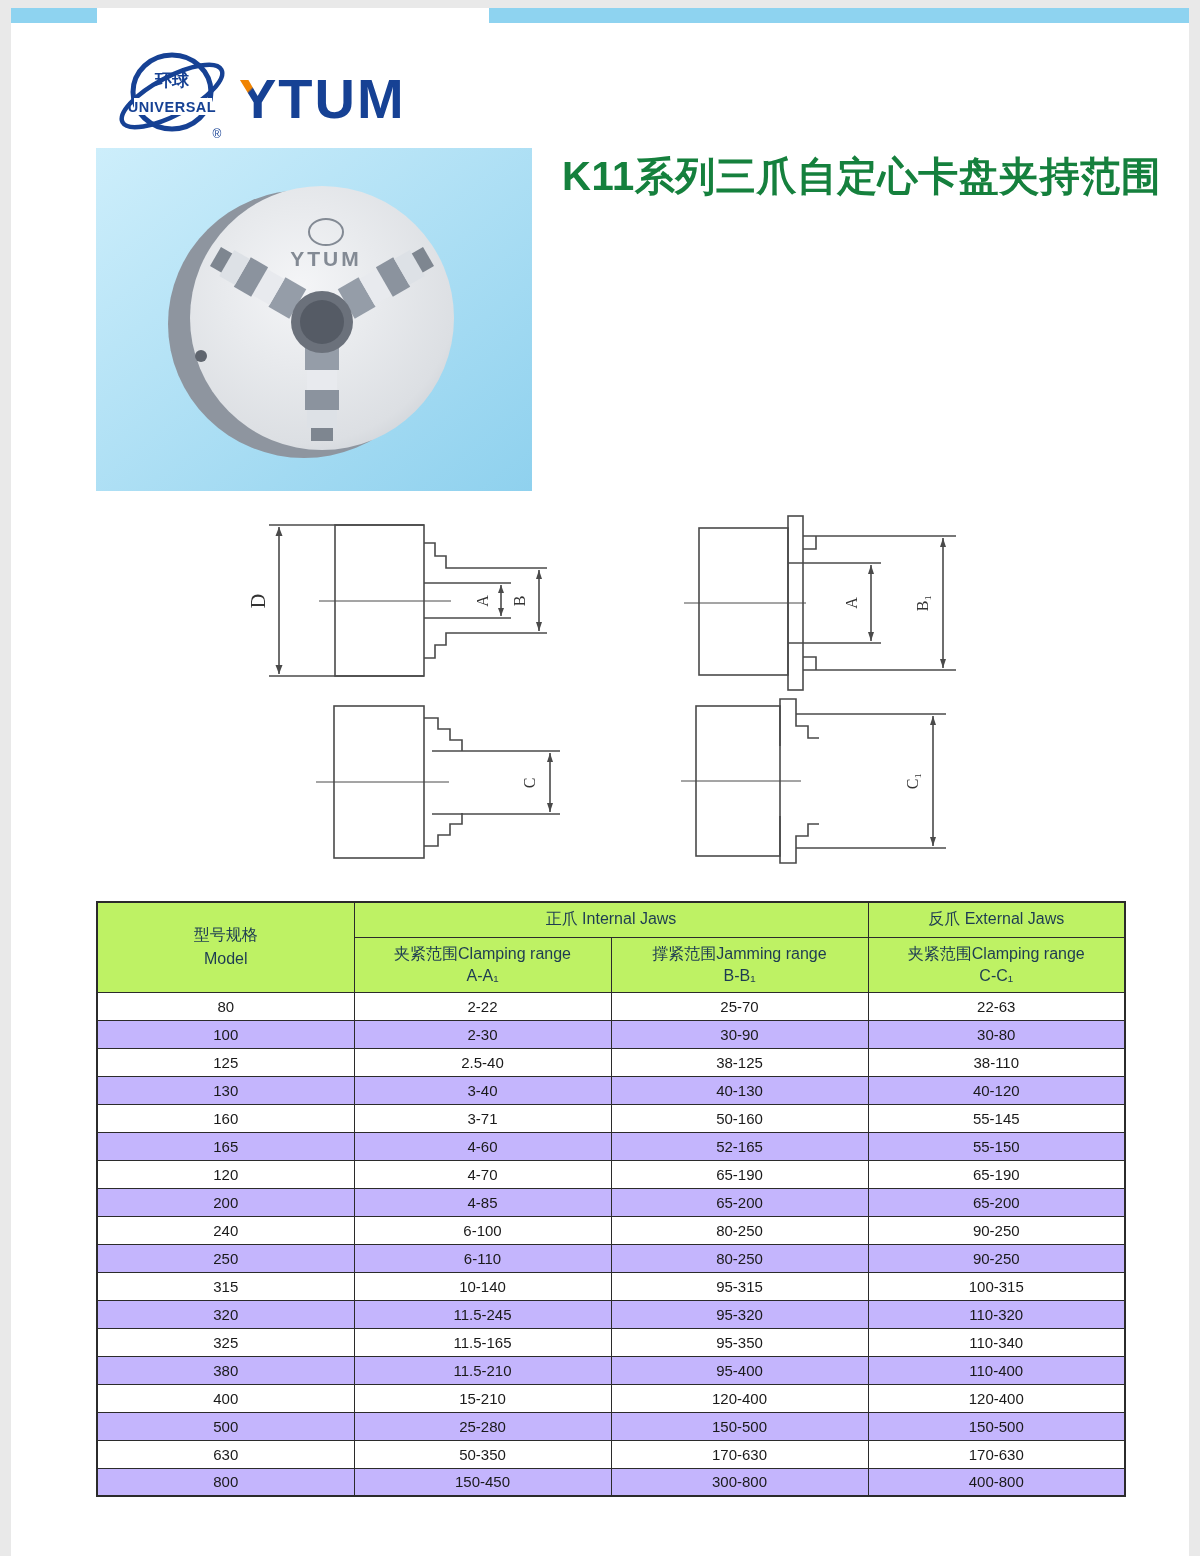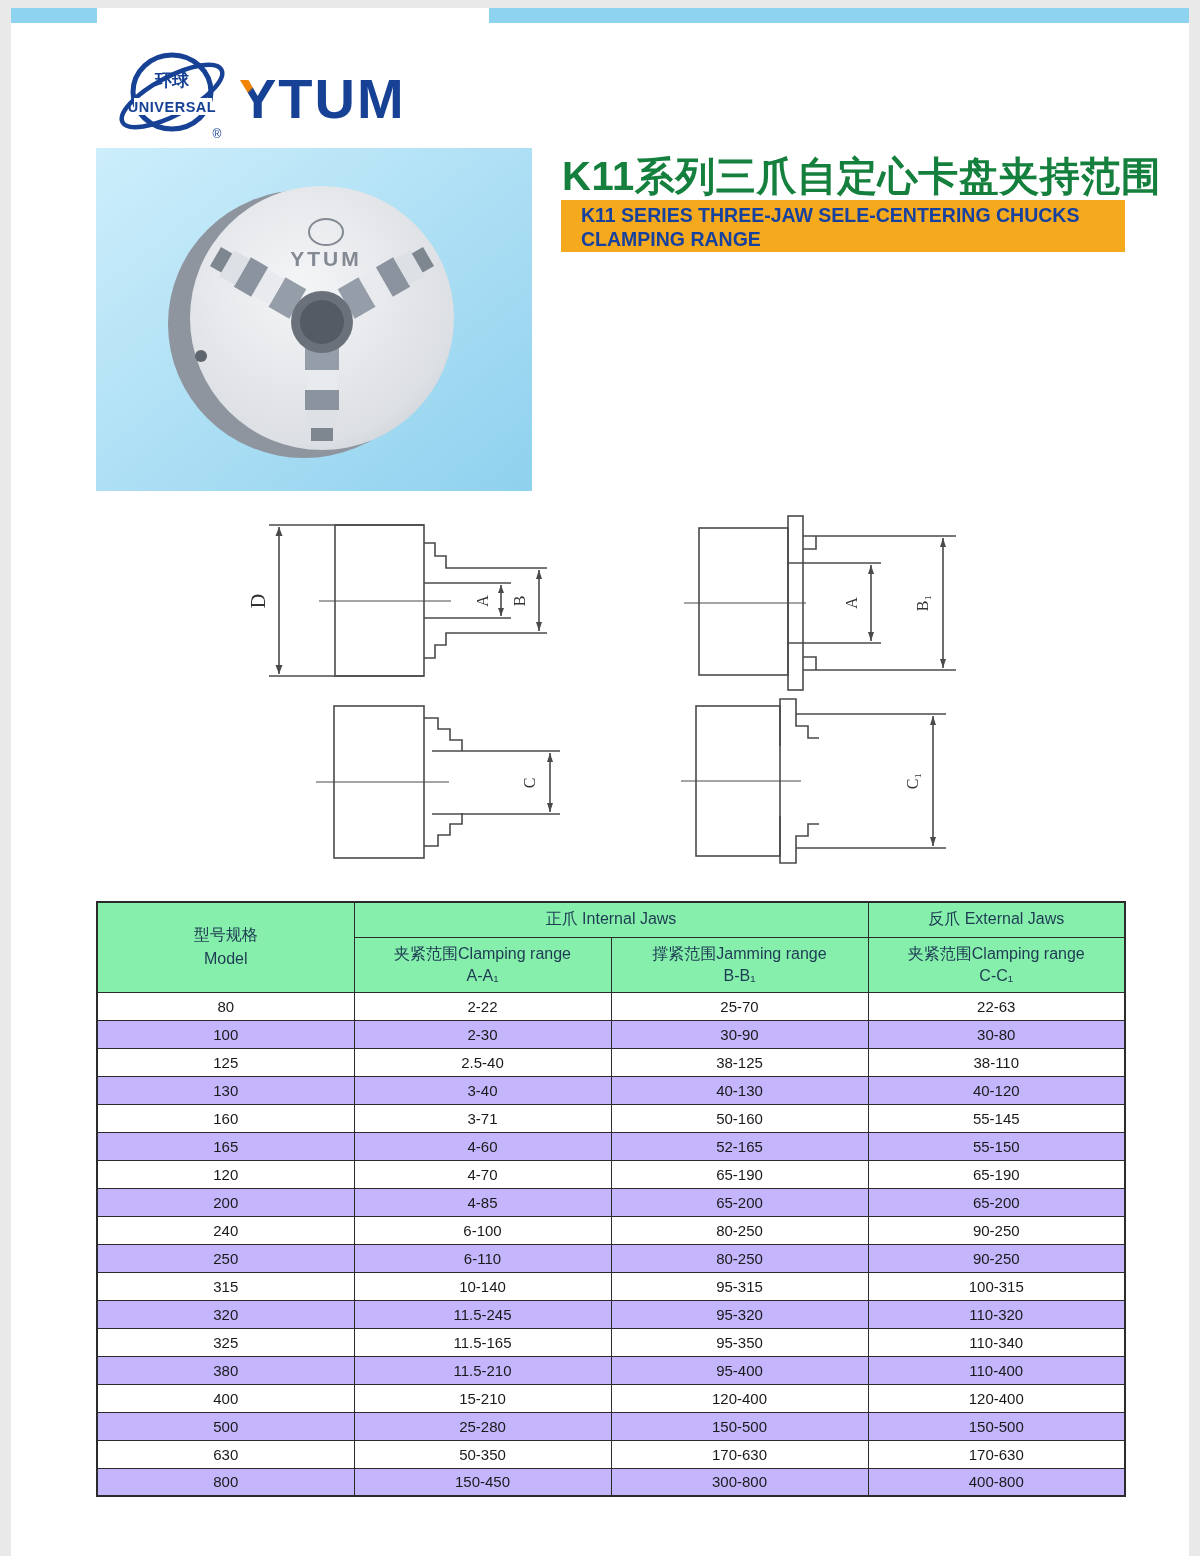--- a/index.html
+++ b/index.html
@@ -32,21 +32,21 @@
   
   table.spec {
     position:absolute; left:85px; top:893px; width:1030px;
     border-collapse:collapse; table-layout:fixed;
     font-family:"Liberation Sans", sans-serif;
   }
   table.spec col { width:25%; }
   table.spec th, table.spec td { border:1px solid #2b2b2b; text-align:center; }
   table.spec { border:2px solid #2b2b2b; }
   table.spec thead th {
-    background:#86efac; color:#1d3b52; font-weight:normal; font-size:16px;
+    background:#bef264; color:#1d3b52; font-weight:normal; font-size:16px;
   }
   th.group-h { height:35px; }
   th.sub-h { height:55px; line-height:22px; }
   th.model-h { line-height:24px; font-size:16.5px; }
   table.spec tbody td {
     height:28px; font-size:15px; color:#1a1a1a; background:#ffffff;
   }
   table.spec tbody tr.alt td { background:#c4b5fd; }
 </style>
 </head>
@@ -118,24 +118,20 @@
         <circle cx="0" cy="4" r="31" fill="#6b717b"></circle>
         <circle cx="0" cy="4" r="22" fill="#555b65"></circle>
         <circle cx="-121" cy="38" r="6" fill="#5f656e"></circle>
         <ellipse cx="4" cy="-86" rx="17" ry="13" fill="none" stroke="#838a94" stroke-width="2"></ellipse>
         <text x="4" y="-52" text-anchor="middle" font-size="21" font-weight="bold" fill="#838a94" letter-spacing="3" font-family="Liberation Sans, sans-serif">YTUM</text>
       </g>
     </g>
   </svg>
 
   <div class="title-zh">K11系列三爪自定心卡盘夹持范围</div>
-  <div class="subtitle-box">
-    <div>K11 SERIES THREE-JAW SELE-CENTERING CHUCKS</div>
-    <div>CLAMPING RANGE</div>
-  </div>
 
   <svg class="diag" style="left:240px; top:505px;" width="310" height="175" viewBox="0 0 310 175">
     <g stroke="#4a4a4a" stroke-width="1.6" fill="none">
       <line x1="18" y1="12" x2="173" y2="12"></line>
       <line x1="18" y1="163" x2="173" y2="163"></line>
       <line x1="28" y1="14" x2="28" y2="161"></line>
       <rect x="84" y="12" width="89" height="151"></rect>
       <line x1="68" y1="88" x2="200" y2="88" stroke-width="1"></line>
       <path d="M173,30 h11 v13 h11 v12 h11"></path>
       <path d="M173,145 h11 v-13 h11 v-12 h11"></path>

